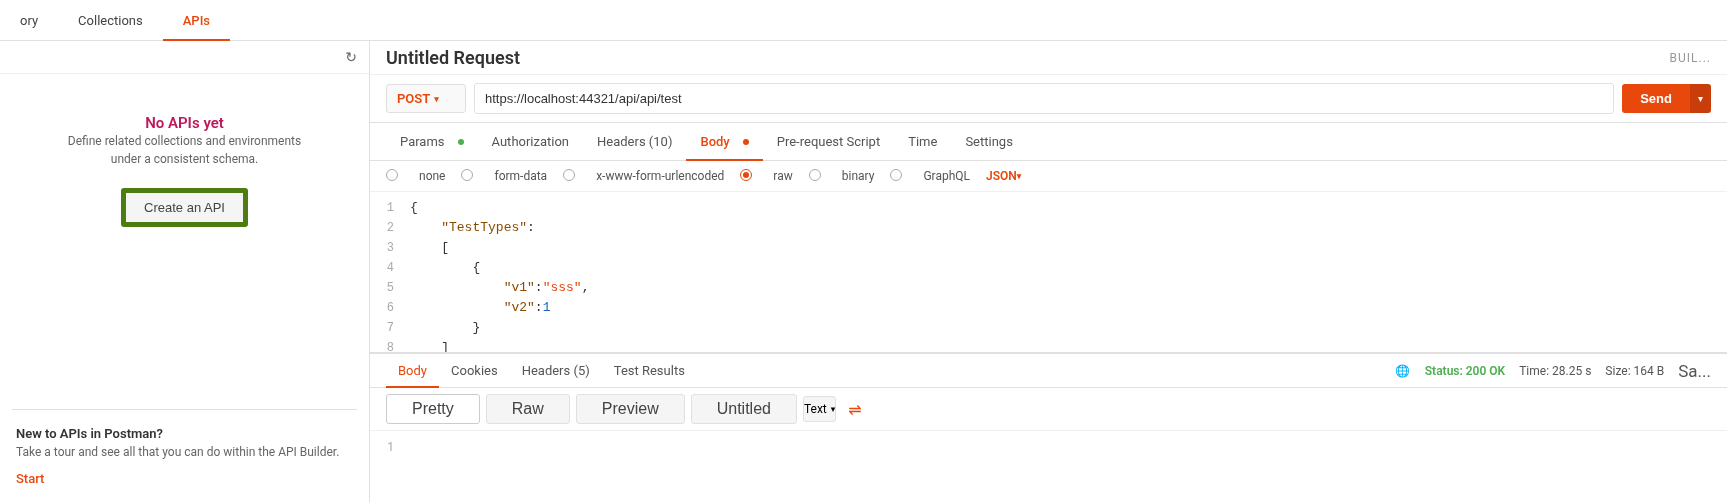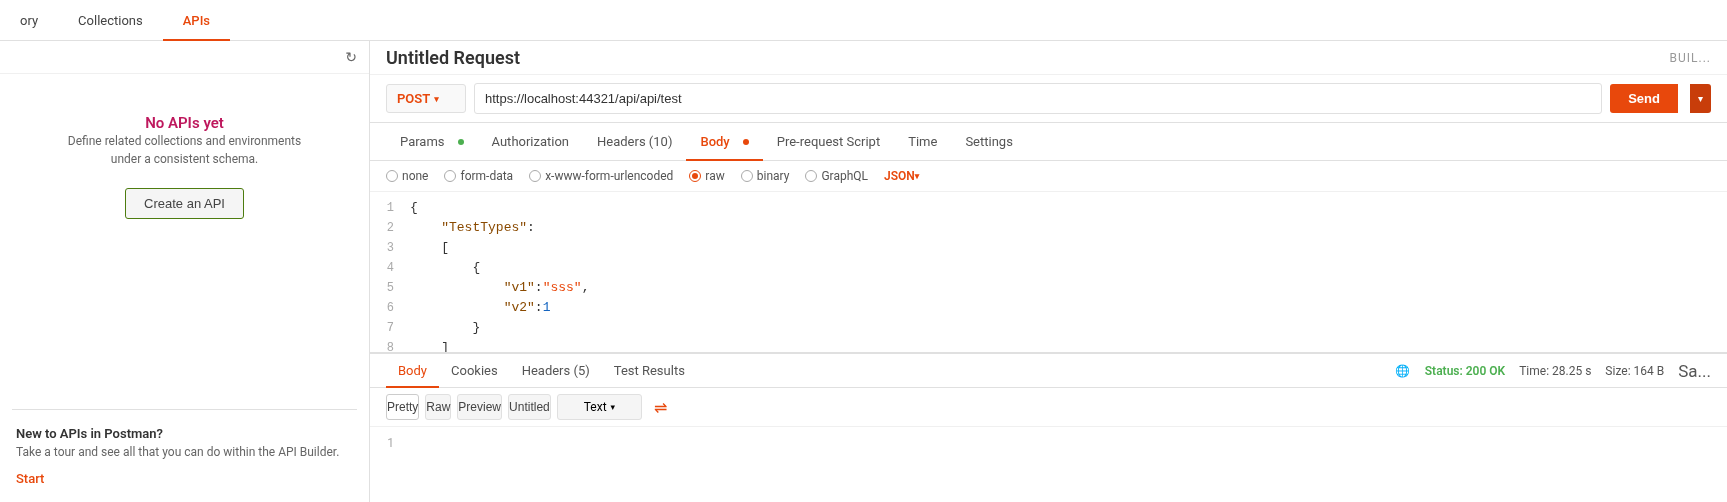--- a/index.html
+++ b/index.html
@@ -78,21 +78,21 @@
       margin-bottom: 0;
     }
     .sidebar-empty-desc {
       font-size: 12px;
       color: #666;
       margin-bottom: 20px;
       max-width: 240px;
       line-height: 1.5;
     }
     .create-api-btn {
-      border: 1px solid #4d7c0f;
+      border: 5px solid #4d7c0f;
       background: #f5f5f5;
       color: #444;
       padding: 7px 18px;
       border-radius: 3px;
       cursor: pointer;
       font-size: 13px;
     }
 
     .sidebar-divider {
       height: 1px;
@@ -195,21 +195,20 @@
       color: #fff;
       border: none;
       padding: 7px 8px;
       border-radius: 0 3px 3px 0;
       cursor: pointer;
       display: flex;
       align-items: center;
     }
     .send-group {
       display: flex;
-      gap: 12px;
     }
 
     
     .req-tabs {
       display: flex;
       align-items: center;
       padding: 0 16px;
       border-bottom: 1px solid #e0e0e0;
       flex-shrink: 0;
     }
@@ -243,22 +242,22 @@
     .body-type-bar {
       display: flex;
       align-items: center;
       padding: 8px 16px;
       gap: 16px;
       border-bottom: 1px solid #f0f0f0;
       flex-shrink: 0;
     }
     .radio-option {
       display: flex;
-      align-items: center;
-      gap: 4px;
+      align-items: flex-start;
+      gap: 21px;
       cursor: pointer;
       font-size: 12px;
       color: #555;
     }
     .radio-circle {
       width: 12px;
       height: 12px;
       border-radius: 50%;
       border: 1.5px solid #aaa;
       display: flex;
@@ -360,37 +359,37 @@
     
     .response-controls {
       display: flex;
       align-items: center;
       padding: 6px 16px;
       gap: 6px;
       border-bottom: 1px solid #f0f0f0;
       flex-shrink: 0;
     }
     .resp-btn {
-      padding: 5px 0;
+      padding: 5px 25px;
       border: 1px solid #e0e0e0;
       background: #f5f5f5;
       border-radius: 3px;
-      font-size: 12px;
+      font-size: 16px;
       cursor: pointer;
       color: #444;
     }
     .resp-btn.active {
       background: #fff;
       border-color: #ccc;
       font-weight: 500;
     }
     .text-dropdown {
       display: flex;
       align-items: center;
-      padding: 5px 26px;
+      padding: 5px 0;
       border: 1px solid #e0e0e0;
       background: #f5f5f5;
       border-radius: 3px;
       font-size: 12px;
       cursor: pointer;
       gap: 4px;
     }
     .wrap-icon {
       margin-left: 6px;
       color: #e8480c;

